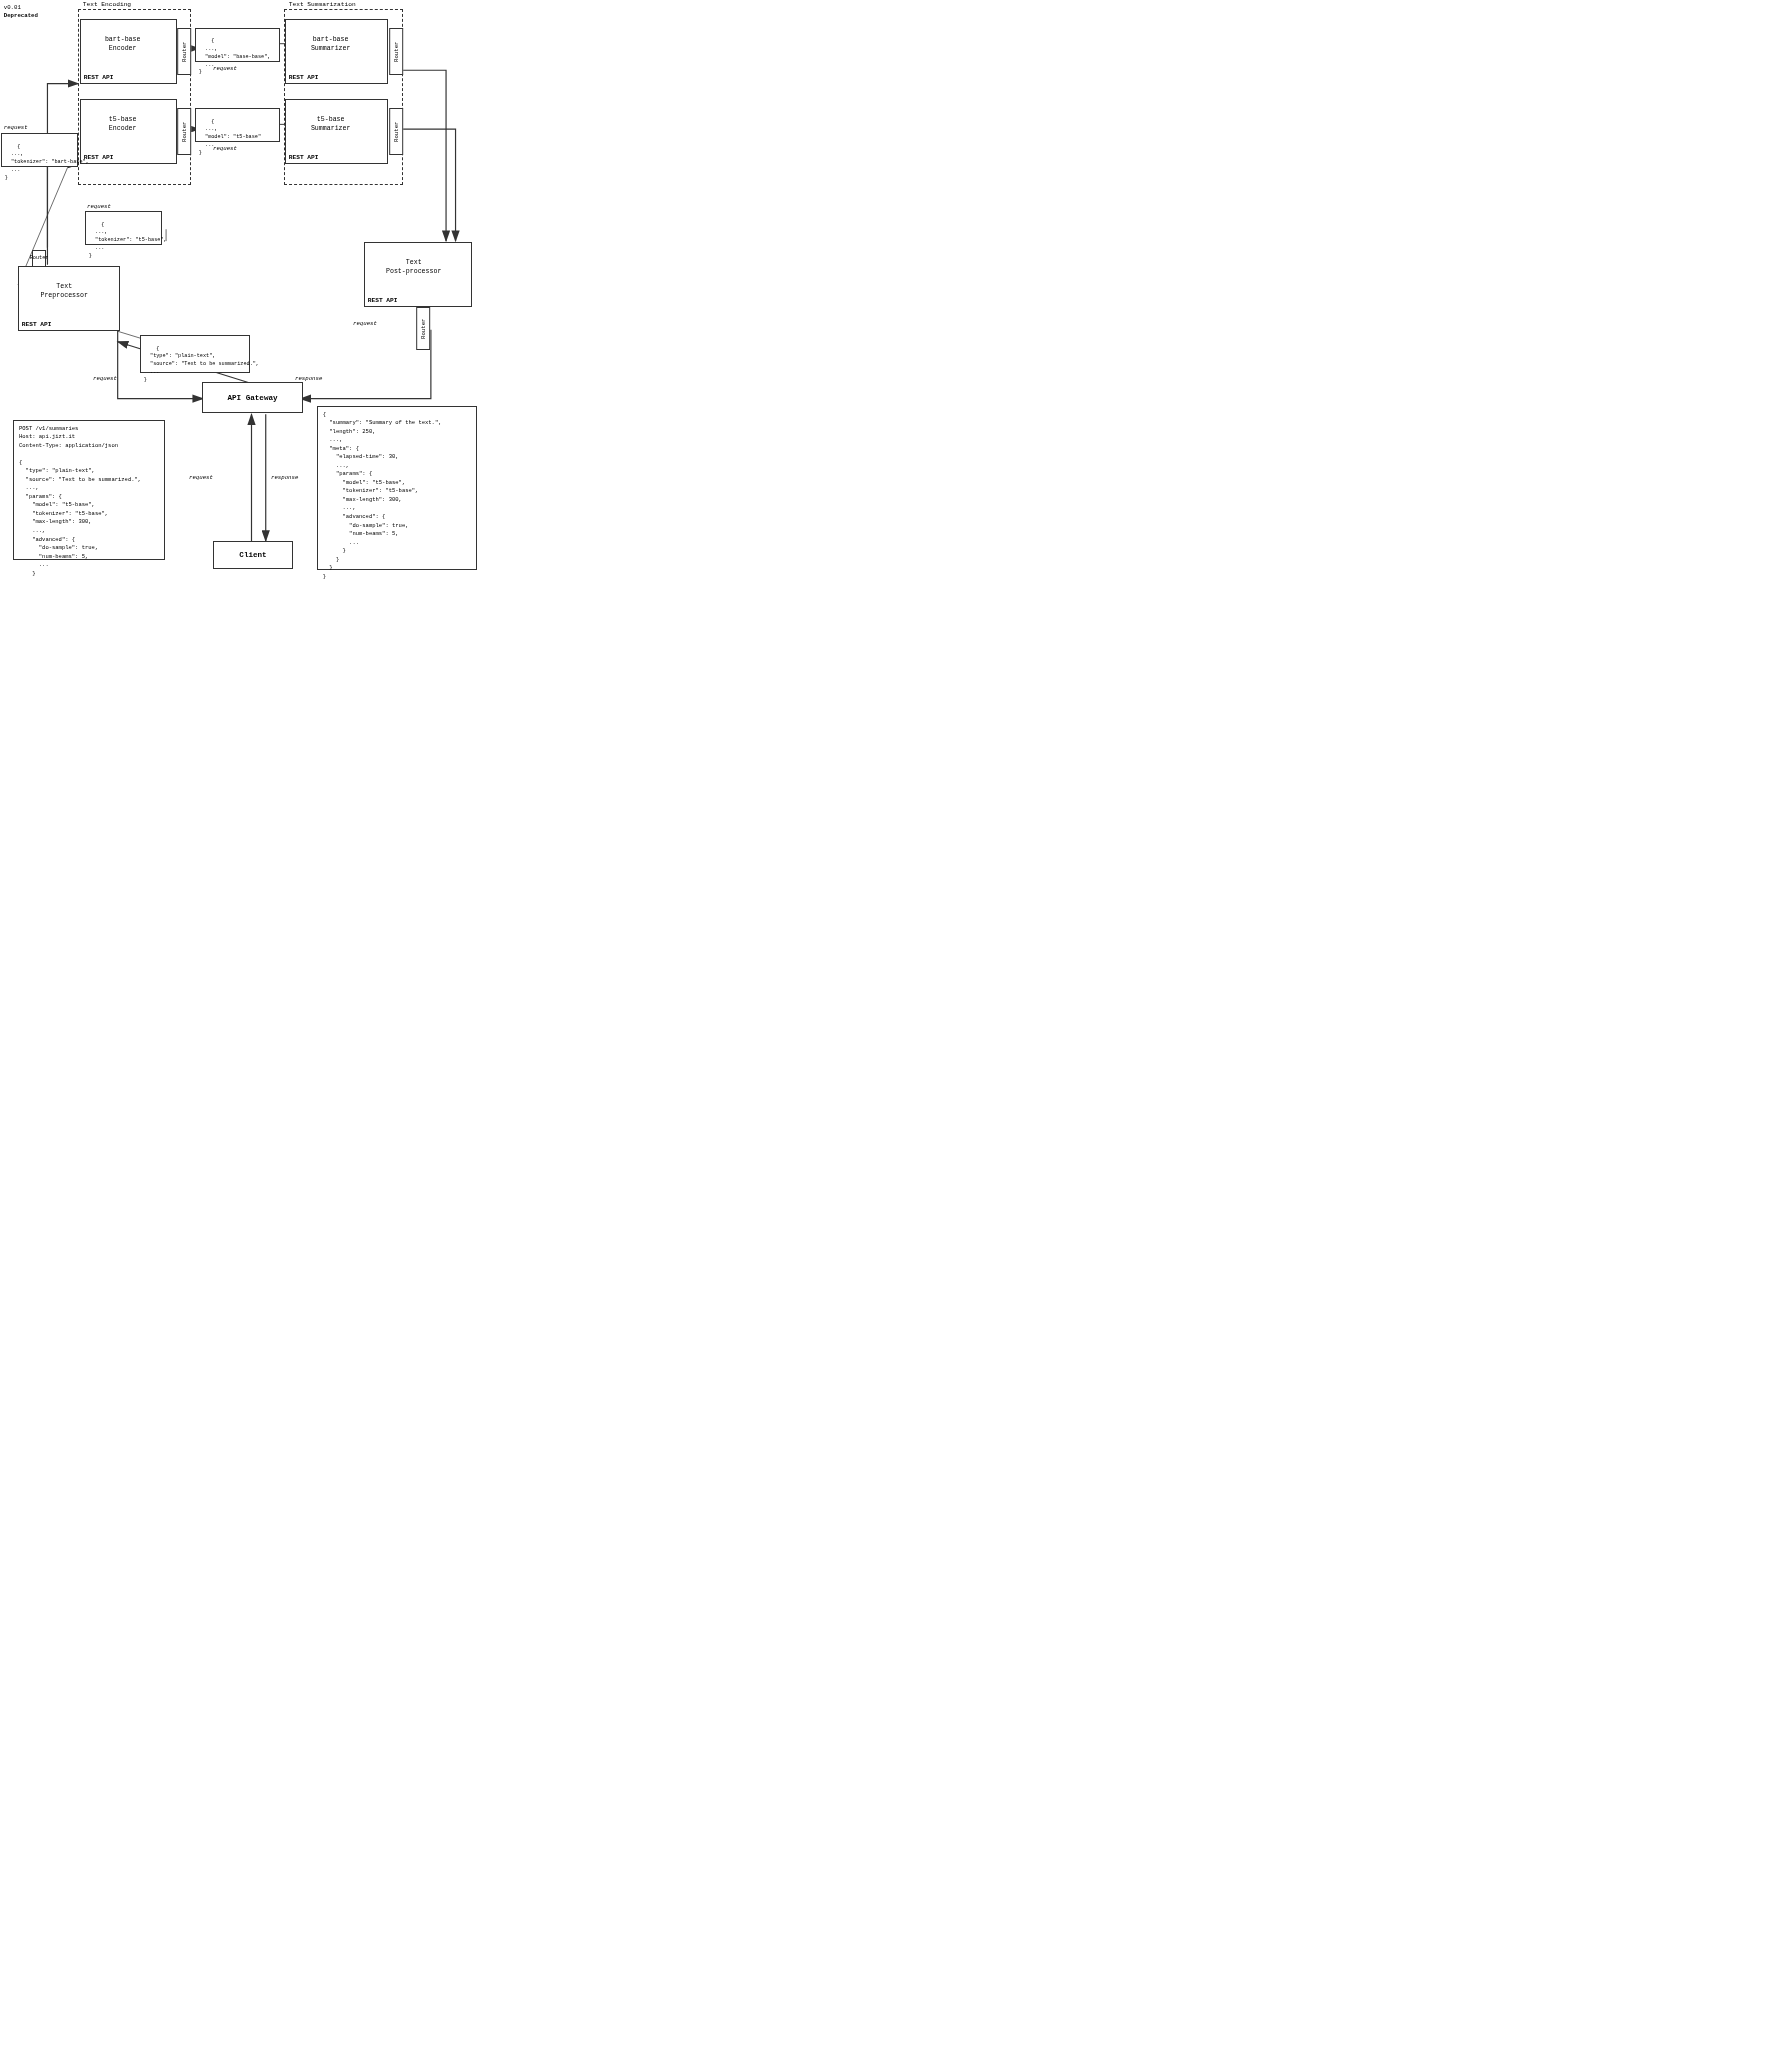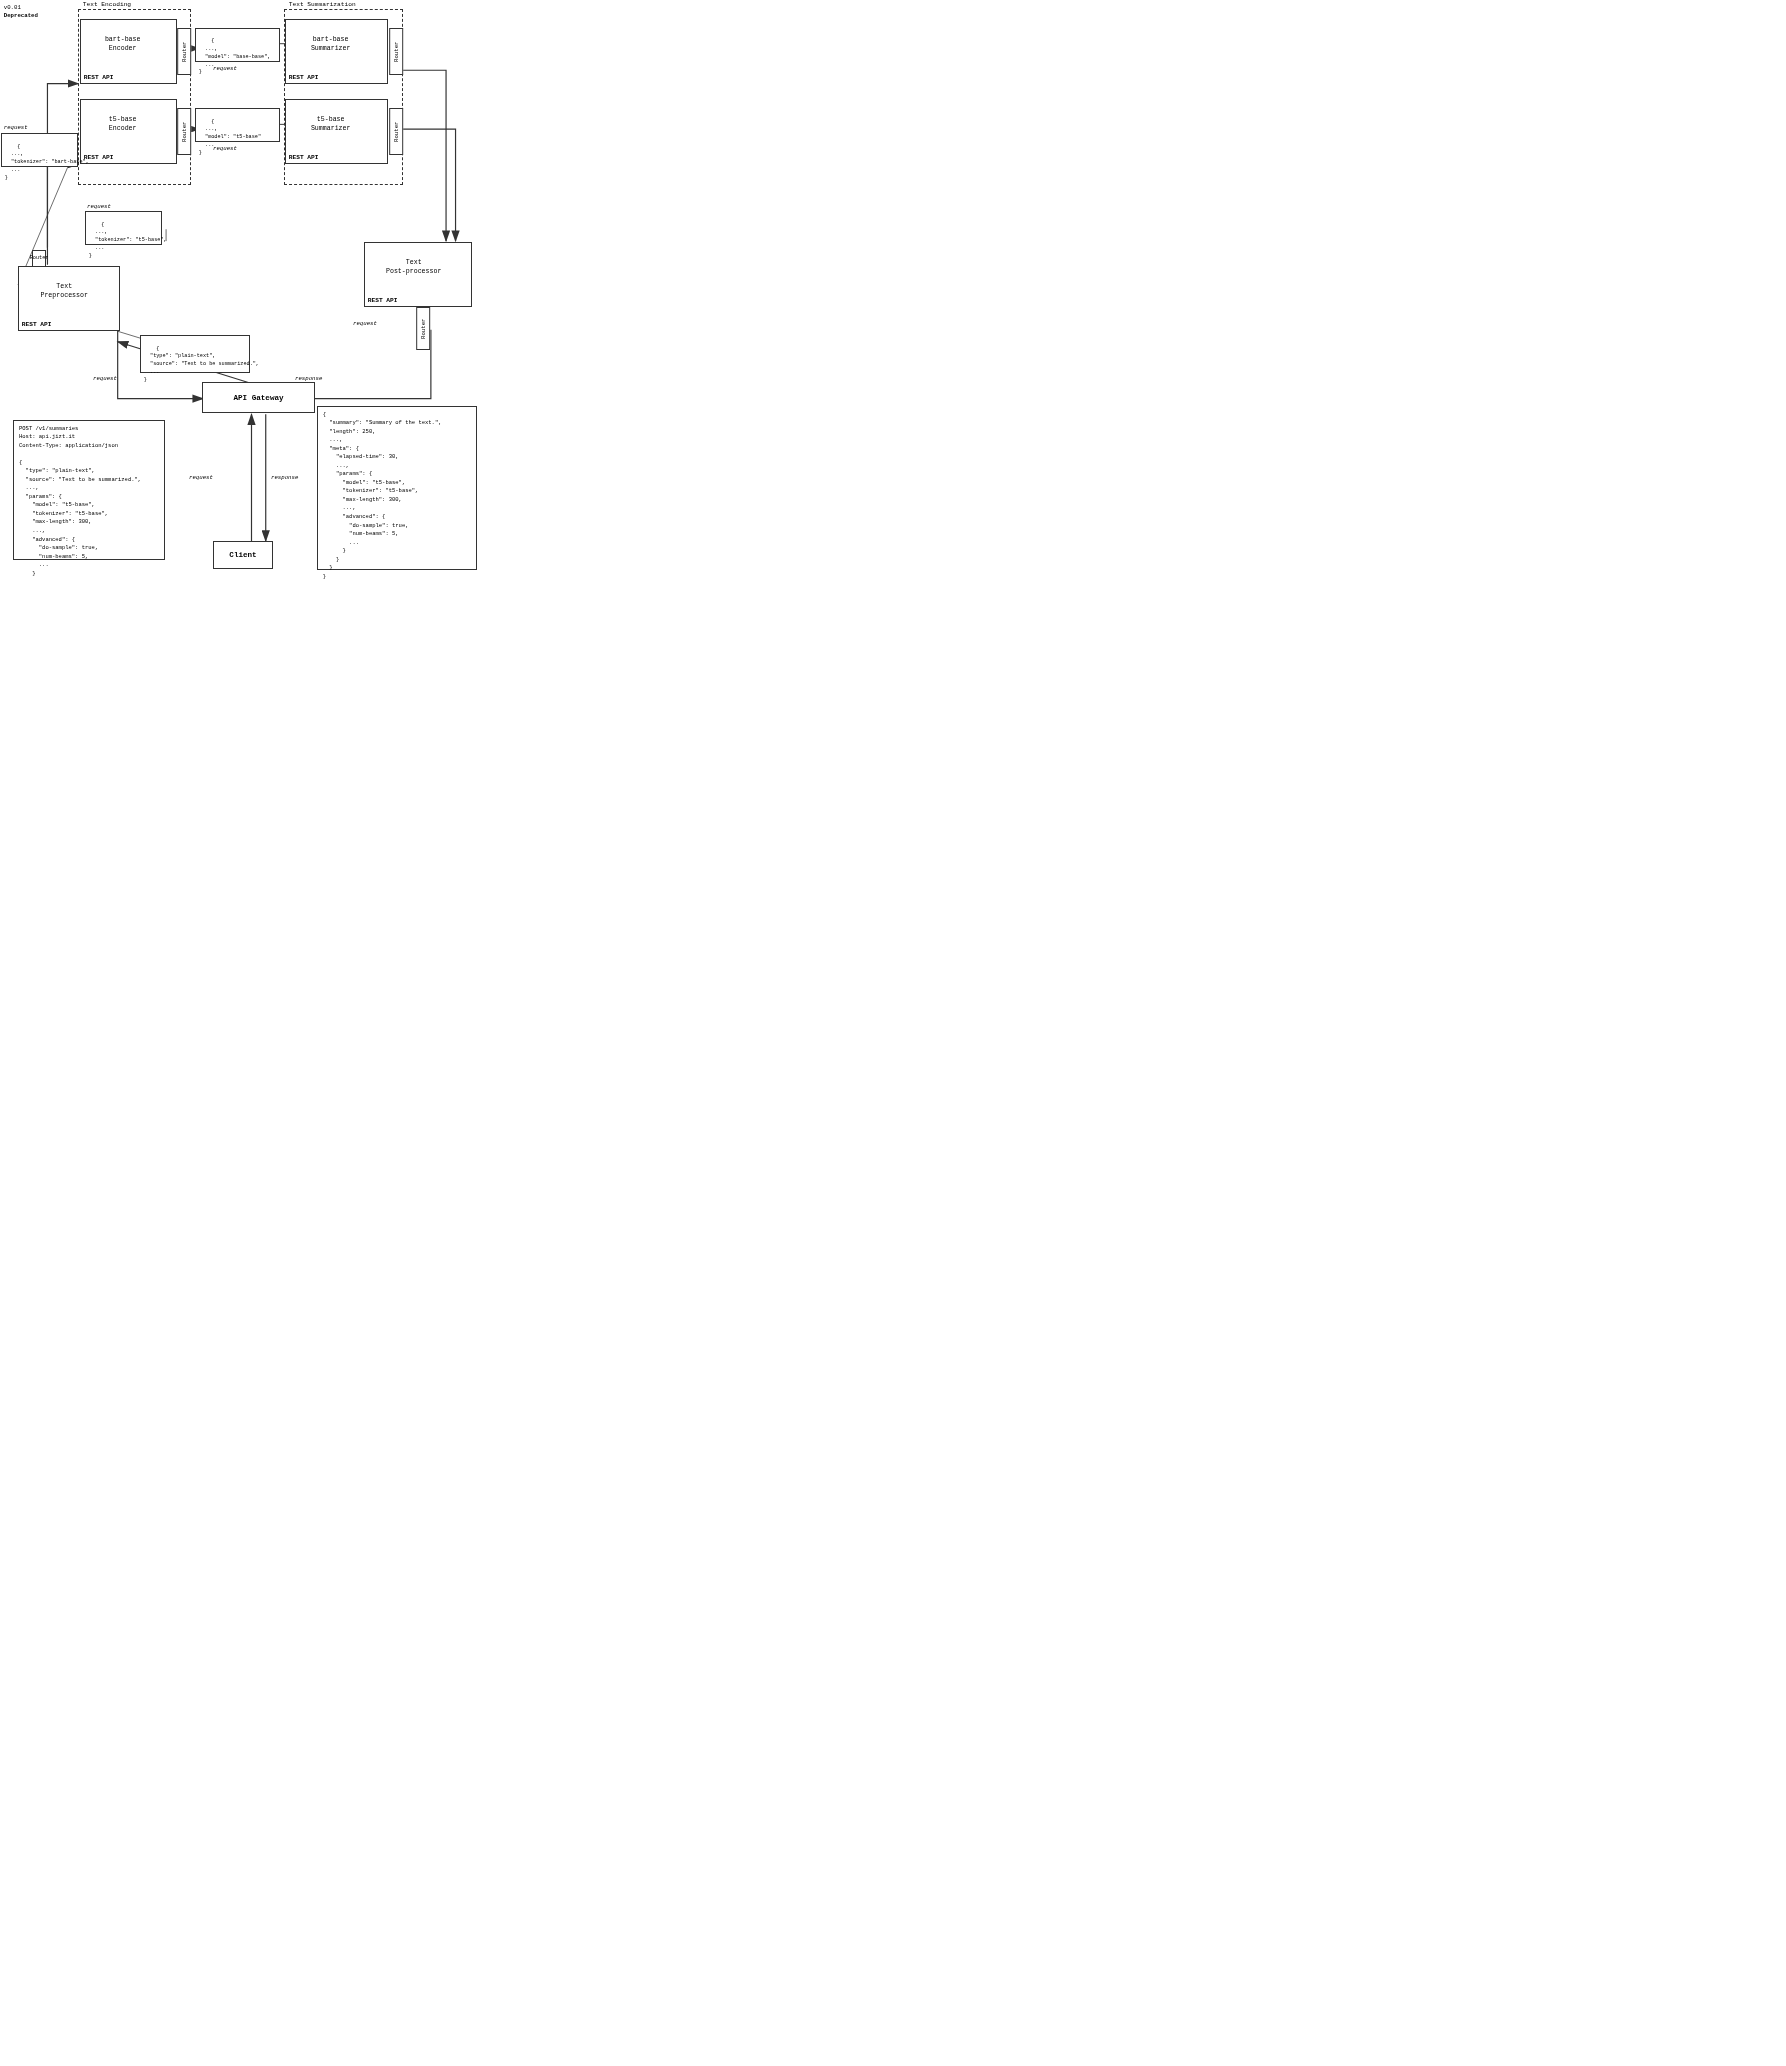--- a/index.html
+++ b/index.html
@@ -302,25 +302,25 @@
   <div class="arrow-label" style="left:87px;top:203px;">request</div>
 
   <div class="json-box" style="left:140px;top:335px;width:110px;height:38px;">
     <span>{
   "type": "plain-text",
   "source": "Text to be summarized.",
   ...
 }</span>
   </div>
 
-  <div class="api-gateway" style="left:202px;top:382px;width:113px;height:31px;">
+  <div class="api-gateway" style="left:202px;top:382px;width:101px;height:31px;">
     <span>API Gateway</span>
   </div>
 
-  <div class="client-box" style="left:213px;top:541px;width:60px;height:27.5px;">
+  <div class="client-box" style="left:213px;top:541px;width:80px;height:27.5px;">
     <span>Client</span>
   </div>
 
   <div class="arrow-label" style="left:93px;top:375px;">request</div>
 
   <div class="arrow-label" style="left:353px;top:320px;">request</div>
 
   <div class="arrow-label" style="left:295px;top:375px;">response</div>
 
   <div class="arrow-label" style="left:189px;top:474px;">request</div>

